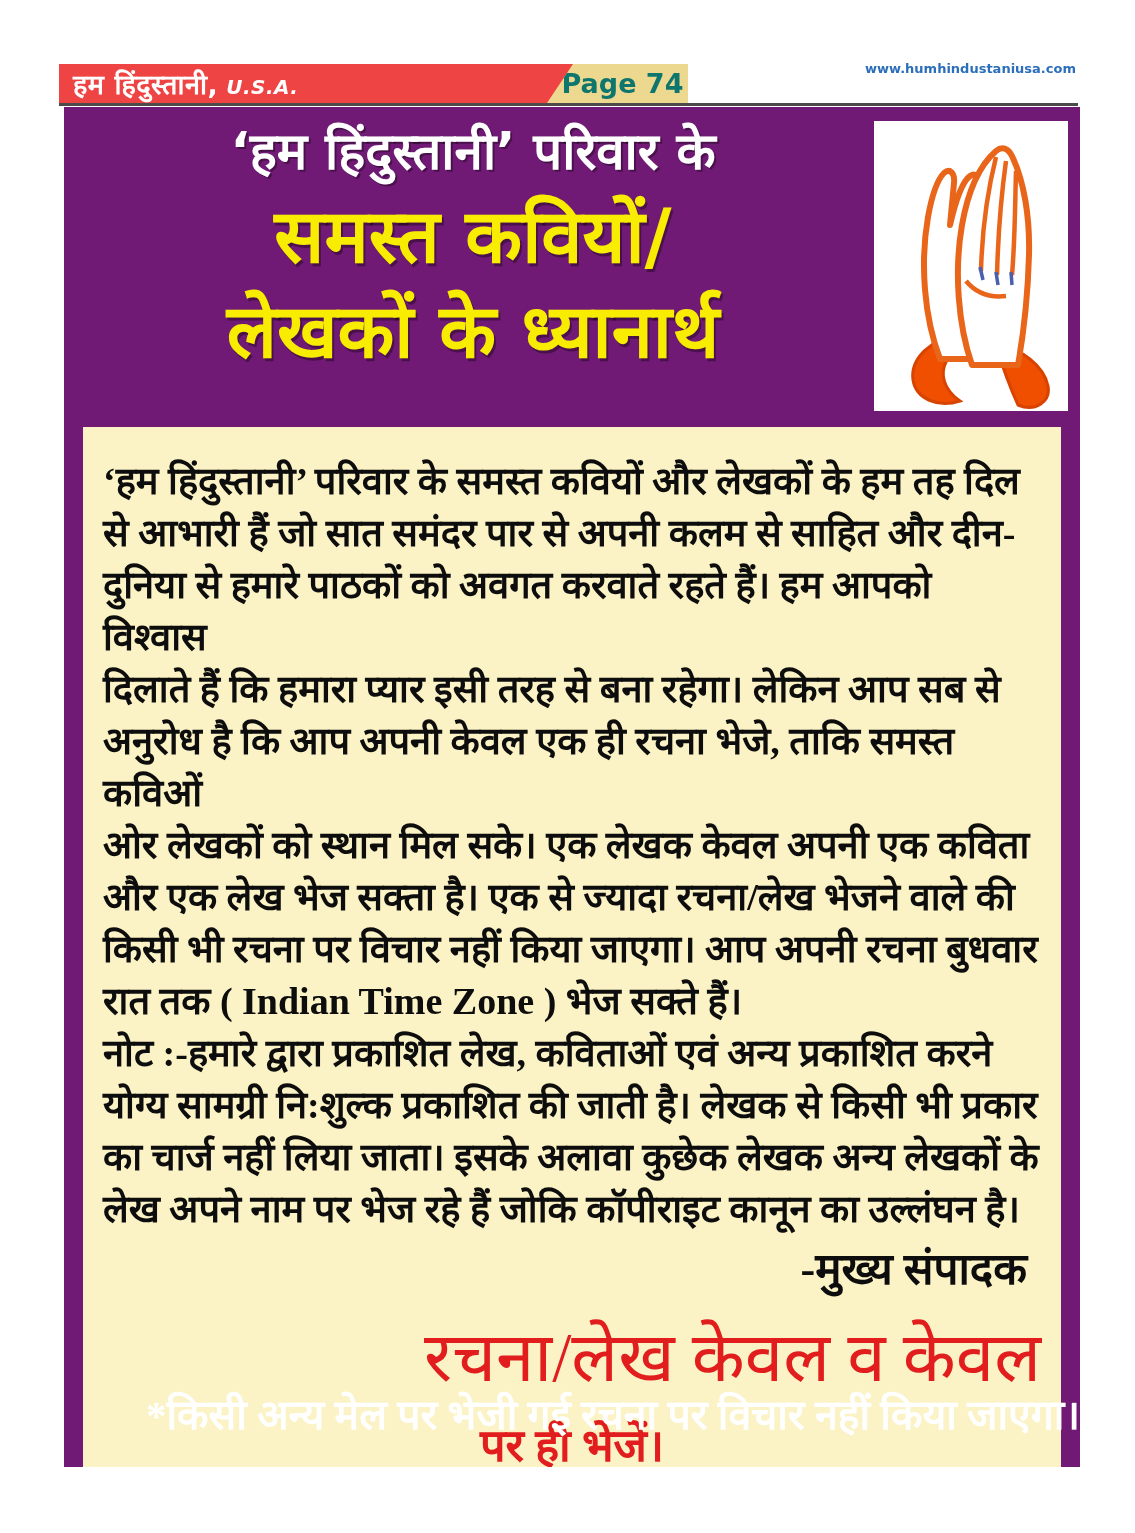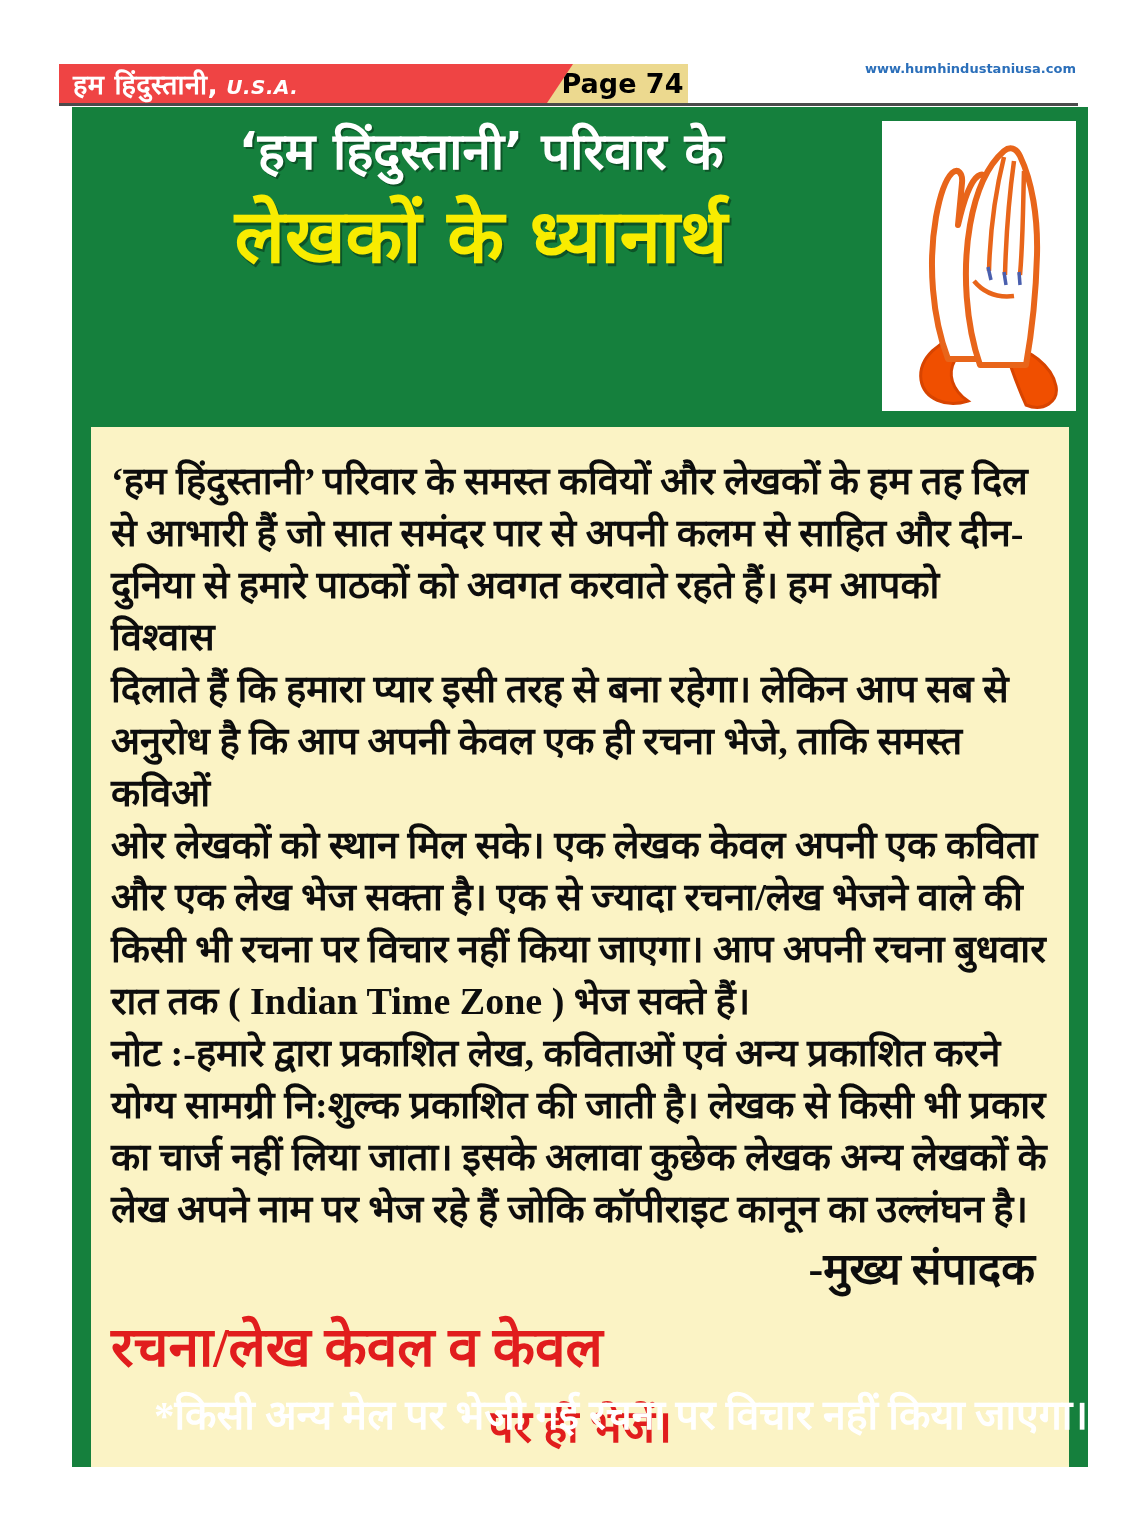--- a/index.html
+++ b/index.html
@@ -10,45 +10,45 @@
   .header{position:absolute;left:59px;top:64px;width:1019px;height:39px;
           border-bottom:3px solid #4b4b4b;box-sizing:content-box;}
   .masthead-band{position:absolute;left:0;top:0;width:629px;height:100%;
                  background:#ef4444;display:flex;align-items:center;}
   .masthead-text{color:#ffffff;font-weight:bold;font-size:27px;padding-left:14px;
                  letter-spacing:.5px;white-space:nowrap;}
   .masthead-region{font-style:italic;font-size:20px;font-weight:bold;margin-left:8px;}
   .page-label-box{position:absolute;left:488px;top:0;width:141px;height:100%;
                   background:#ecd98f;clip-path:polygon(26px 0,100% 0,100% 100%,0 100%);
                   display:flex;align-items:center;justify-content:center;}
-  .page-label{color:#000000;font-weight:bold;font-size:27px;padding-left:10px;}
+  .page-label{color:#0f766e;font-weight:bold;font-size:27px;padding-left:10px;}
   .header-right{position:absolute;right:2px;top:-7px;text-align:right;line-height:23px;}
   .issue-date{color:#c3202a;font-weight:bold;font-size:21px;}
   .website{color:#2b6fba;font-weight:bold;font-size:13px;text-decoration:none;display:block;}
 
   
-  .banner{position:absolute;left:72px;top:107px;width:1016px;height:1360px;
-          background:#15803d;overflow:hidden;}
+  .banner{position:absolute;left:64px;top:107px;width:1016px;height:1360px;
+          background:#701a75;overflow:hidden;}
   .banner-head{display:flex;padding:8px 12px 0 8px;}
   .banner-titles{flex:1;text-align:center;}
   .kicker{color:#ffffff;font-weight:bold;font-size:51px;line-height:1.45;
           text-shadow:2px 2px 0 rgba(0,0,0,.35);}
   .big-title{color:#f8ec00;font-weight:bold;font-size:74px;line-height:1.28;
              text-shadow:2px 3px 0 rgba(0,0,0,.35);}
   .hands-box{width:194px;height:290px;background:#ffffff;margin-top:6px;flex:0 0 auto;}
 
   
   .notice{margin:16px auto 0;width:978px;box-sizing:border-box;background:#fbf3c5;
           padding:28px 20px 16px;}
   .paragraph{color:#0d0d0d;font-size:38px;line-height:52px;white-space:pre-line;
              font-weight:600;font-family:"Liberation Serif","DejaVu Serif",serif;}
   .signature{text-align:right;color:#0d0d0d;font-weight:bold;font-size:44px;
              padding-right:14px;margin-top:2px;
              font-family:"Liberation Serif","DejaVu Serif",serif;}
-  .cta1{text-align:left;color:#e11d1d;font-weight:bold;font-size:55px;margin-top:10px;
+  .cta1{text-align:right;color:#e11d1d;font-weight:normal;font-size:69px;margin-top:10px;
         font-family:"Liberation Serif","DejaVu Serif",serif;}
   .email{display:block;text-align:center;color:#2e2a8e;font-weight:bold;font-size:49px;
          margin-top:8px;text-decoration:none;font-family:"Liberation Sans",sans-serif;}
   .cta2{text-align:center;color:#e11d1d;font-weight:bold;font-size:45px;margin-top:12px;
         font-family:"Liberation Serif","DejaVu Serif",serif;}
 
   
   .footer-note{position:absolute;left:0;right:0;bottom:26px;text-align:right;
                color:#ffffff;font-weight:bold;font-size:41px;white-space:nowrap;
                font-family:"Liberation Serif","DejaVu Serif",serif;}
@@ -70,20 +70,21 @@
     <div class="header-right">
       <a class="website" href="#">www.humhindustaniusa.com</a>
     </div>
   </div>
 
   <div class="banner">
 
     <div class="banner-head">
       <div class="banner-titles">
         <div class="kicker">‘हम हिंदुस्तानी’ परिवार के</div>
+        <div class="big-title">समस्त कवियों/</div>
         <div class="big-title">लेखकों के ध्यानार्थ</div>
       </div>
 
       <div class="hands-box">
         <svg viewBox="0 0 194 290" width="194" height="290" aria-hidden="true">
 
           <path d="M88 212 C56 218 36 238 39 259 C42 278 64 287 86 280 C70 269 65 253 73 239 C78 229 83 219 88 212 Z" fill="#f04f00" stroke="#d84400" stroke-width="3"></path>
           <path d="M121 222 C148 228 170 245 174 265 C177 281 161 291 144 284 C134 262 127 241 121 222 Z" fill="#f04f00" stroke="#d84400" stroke-width="3"></path>
 
           <path d="M66 238 C50 196 46 142 54 96 C58 74 64 58 70 52 C76 47 81 52 80 62 L76 104 C82 78 89 60 96 55 C102 51 106 56 105 66 L100 112 C107 92 113 80 119 78 C114 118 108 170 100 238 Z" fill="#ffffff" stroke="#e8651a" stroke-width="6" stroke-linejoin="round"></path>

